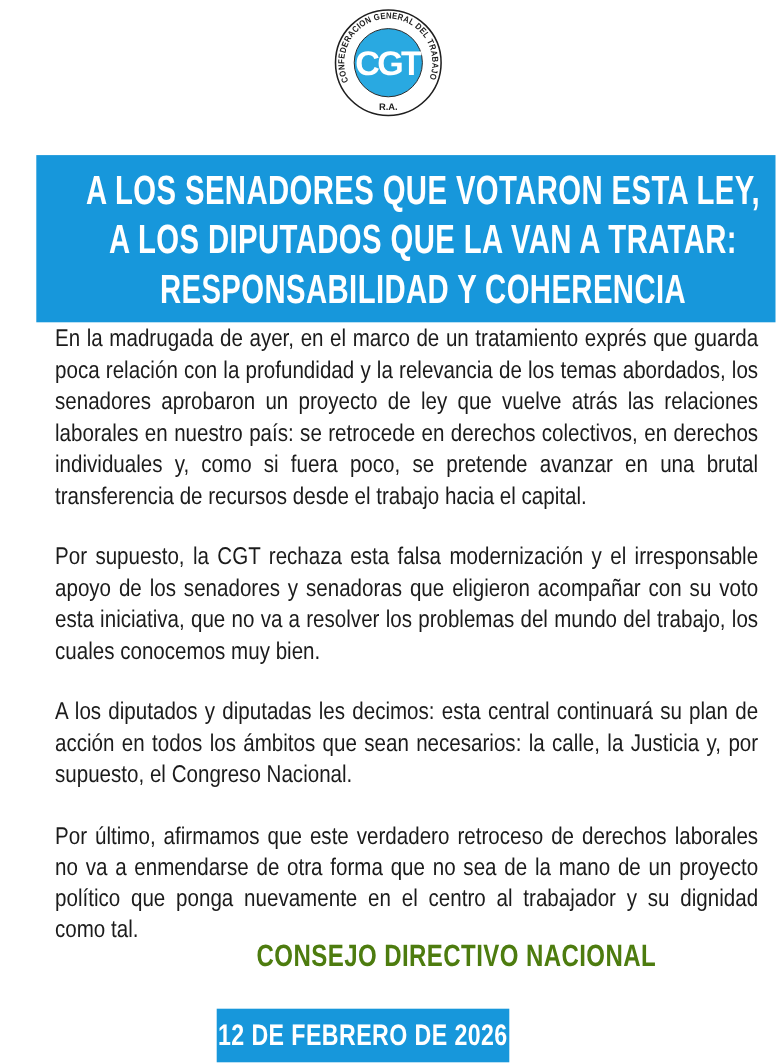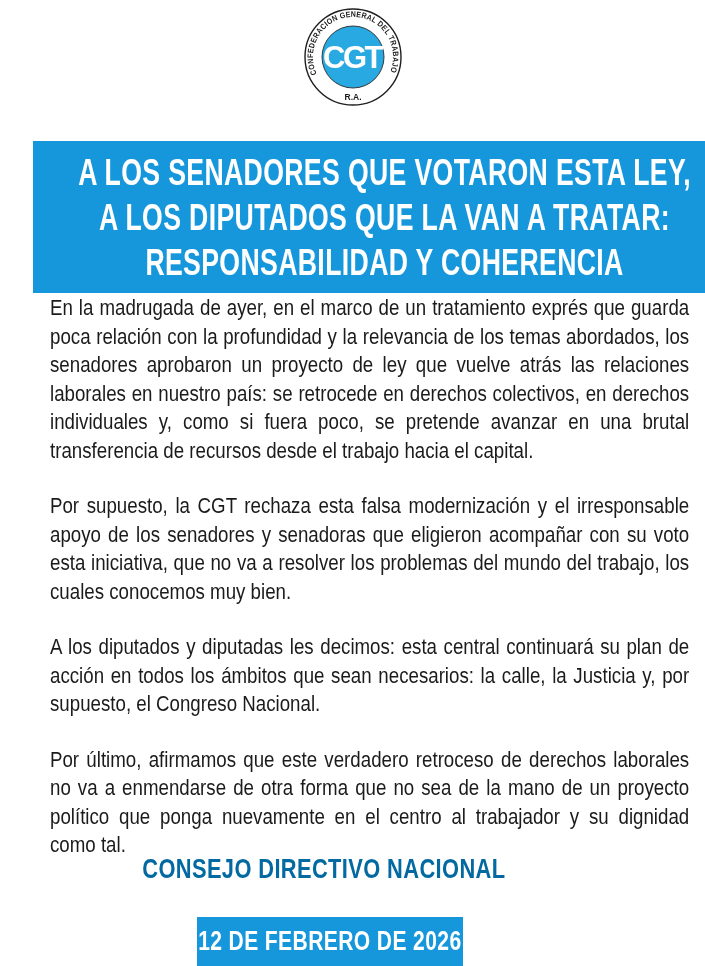--- a/index.html
+++ b/index.html
@@ -54,21 +54,21 @@
   .condense p {
     margin: 0 0 27px 0;
     font-size: 22px; line-height: 28.5px;
     text-align: justify;
     color: var(--ink);
   }
 
   
   .signature {
     position: absolute; top: 853px; left: 0; width: 648px;
-    text-align: center; color: #0369a1;
+    text-align: right; color: #4d7c0f;
   }
   .signature .inner {
     display: inline-block;
     transform: scaleX(0.78);
     font-weight: 700; font-size: 28px; letter-spacing: 0.5px;
     white-space: nowrap;
   }
 
   
   .date-banner {

